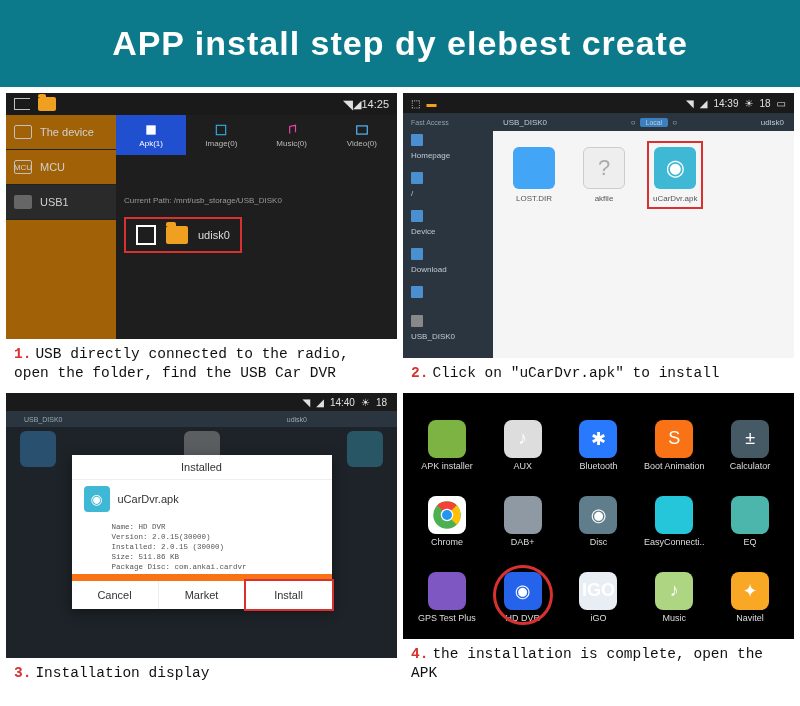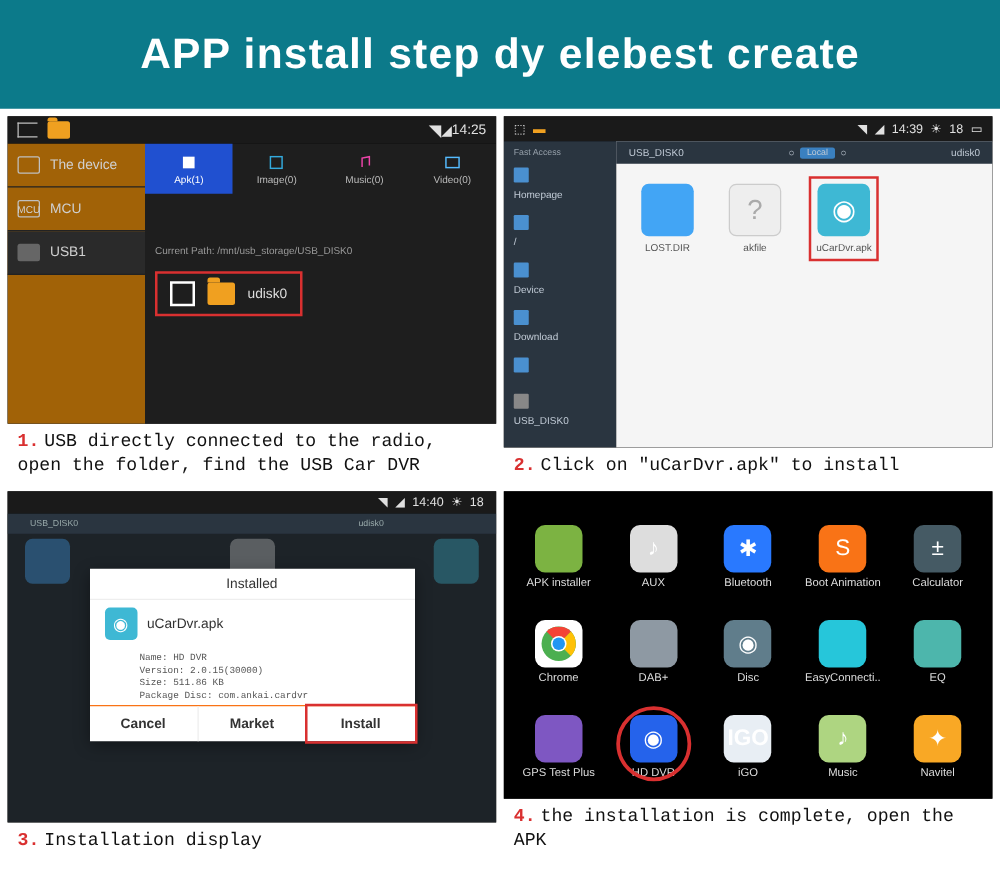--- a/index.html
+++ b/index.html
@@ -62,21 +62,21 @@
   .s3-crumb { position: absolute; top: 18px; left: 0; right: 0; height: 16px; background: #2a3540; display: flex; align-items: center; padding: 0 90px 0 18px; font-size: 7px; color: #9aa; justify-content: space-between; }
   .s3-bgicons { position: absolute; top: 38px; left: 14px; right: 14px; display: flex; justify-content: space-between; opacity: 0.35; }
   .s3-bgicons .b { width: 36px; height: 36px; border-radius: 6px; }
   .s3-dialog { position: absolute; top: 62px; left: 50%; transform: translateX(-50%); width: 260px; background: #fff; box-shadow: 0 3px 12px rgba(0,0,0,.4); }
   .s3-dtitle { text-align: center; font-size: 11px; color: #333; padding: 6px; border-bottom: 1px solid #eee; }
   .s3-dhead { display: flex; align-items: center; gap: 8px; padding: 6px 12px; }
   .s3-dhead .ic { width: 26px; height: 26px; background: #3eb8d4; border-radius: 4px; display: flex; align-items: center; justify-content: center; color: #fff; font-size: 14px; }
   .s3-dhead .nm { font-size: 11px; color: #333; }
   .s3-dbody { padding: 4px 12px 2px 40px; font-family: Liberation Mono, monospace; }
   .s3-drow { font-size: 7.5px; color: #555; padding: 1px 0; }
-  .s3-dbtns { display: flex; border-top: 1px solid #f97316; font-weight: bold; }
+  .s3-dbtns { display: flex; border-top: 7px solid #f97316; }
   .s3-dbtn { flex: 1; text-align: center; padding: 8px 0; font-size: 11px; color: #333; border-right: 1px solid #eee; }
   .s3-dbtn:last-child { border-right: none; }
   .s3-dbtn.hl { border: 2px solid #d93030; margin: -2px; position: relative; }
 
   
   .s4-statusbar { position: absolute; top: 0; left: 0; right: 0; height: 10px; background: #000; }
   .s4-grid { position: absolute; top: 10px; left: 0; right: 0; bottom: 0; background: #000; display: grid; grid-template-columns: repeat(5, 1fr); grid-template-rows: repeat(3, 1fr); padding: 4px 6px; }
   .s4-app { display: flex; flex-direction: column; align-items: center; justify-content: center; gap: 3px; position: relative; }
   .s4-app .ic { width: 38px; height: 38px; border-radius: 8px; display: flex; align-items: center; justify-content: center; font-size: 18px; color: #fff; }
   .s4-app .lbl { font-size: 9px; color: #ddd; }
@@ -267,20 +267,21 @@
       </div>
       <div class="s3-dialog">
         <div class="s3-dtitle">Installed</div>
         <div class="s3-dhead">
           <div class="ic">◉</div>
           <div class="nm">uCarDvr.apk</div>
         </div>
         <div class="s3-dbody">
           <div class="s3-drow">Name: HD DVR</div>
           <div class="s3-drow">Version: 2.0.15(30000)</div>
+          <div class="s3-drow">Installed: 2.0.15 (30000)</div>
           <div class="s3-drow">Size: 511.86 KB</div>
           <div class="s3-drow">Package Disc: com.ankai.cardvr</div>
         </div>
         <div class="s3-dbtns">
           <div class="s3-dbtn">Cancel</div>
           <div class="s3-dbtn">Market</div>
           <div class="s3-dbtn hl">Install</div>
         </div>
       </div>
     </div>

